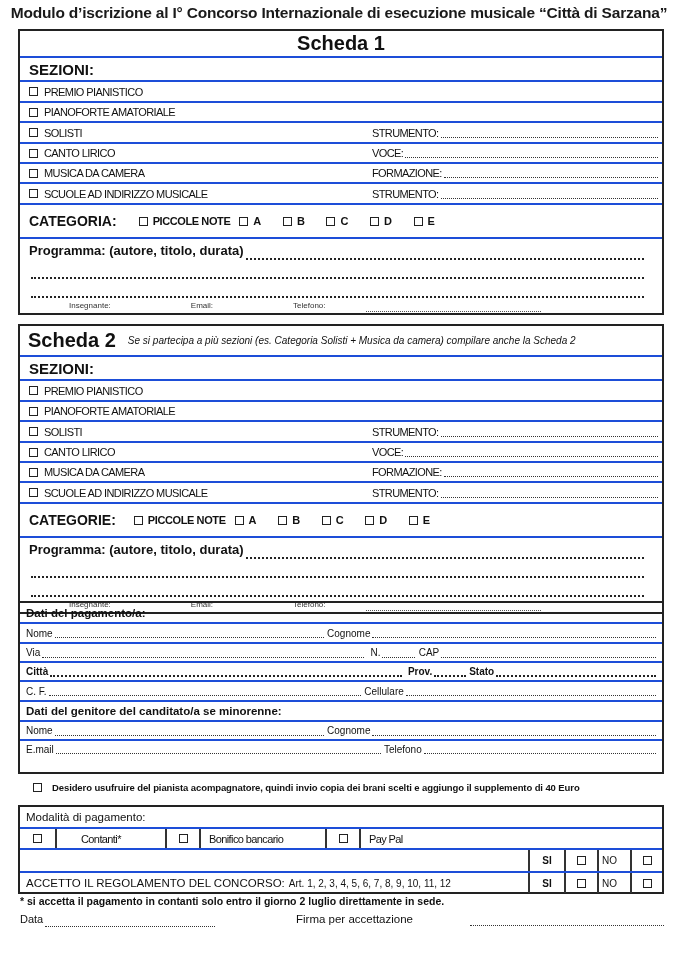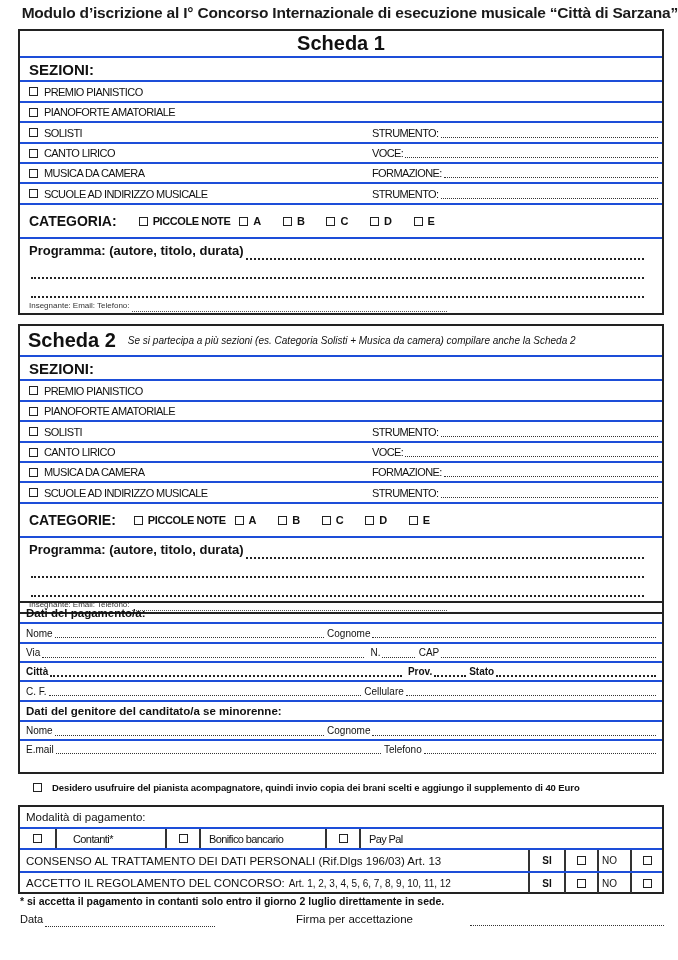--- a/index.html
+++ b/index.html
@@ -1,35 +1,35 @@
 <!DOCTYPE html>
 <html><head>
 <meta charset="utf-8">
 <style>
   * { box-sizing: border-box; margin: 0; padding: 0; }
   html, body { width: 678px; height: 960px; background: #ffffff; overflow: hidden; }
   body { position: relative; font-family: "Liberation Sans", sans-serif; color: #111; }
   .abs { position: absolute; }
-  .title { left: 0; top: 4px; width: 678px; text-align: right; font-size: 15.5px; font-weight: bold; letter-spacing: -0.2px; color: #1a1a1a; }
+  .title { left: 0; top: 4px; width: 678px; text-align: center; font-size: 15.5px; font-weight: bold; letter-spacing: -0.2px; color: #1a1a1a; }
   .box { position: absolute; left: 18px; width: 646px; border: 2px solid #222; }
   .row { position: absolute; left: 0; width: 100%; border-top: 2px solid #1d4ed8; display: flex; align-items: center; }
   .row.first { border-top: none; }
   .cb { display: inline-block; width: 9px; height: 9px; border: 1.5px solid #222; margin-right: 6px; flex: none; }
   .sez-label { font-family: "Liberation Sans Narrow", "Liberation Sans", sans-serif; font-weight: normal; font-size: 11px; letter-spacing: -0.6px; text-transform: uppercase; }
   .h-big { font-weight: bold; font-size: 20px; }
   .h-sez { font-weight: bold; font-size: 15px; padding-left: 9px; }
   .item { padding-left: 9px; }
   .right-field { position: absolute; left: 352px; right: 4px; display: flex; align-items: center; }
   .dots { flex: 1; border-bottom: 1px dotted #333; height: 8px; margin-left: 2px; margin-bottom: -2px; }
   .dots.heavy { border-bottom: 2px dotted #222; }
   .cat { font-weight: bold; font-size: 14px; padding-left: 9px; }
   .cat-opt { display: inline-flex; align-items: center; font-weight: bold; font-size: 11px; letter-spacing: -0.4px; }
   .prog { position: absolute; left: 9px; right: 18px; display: flex; align-items: flex-end; font-weight: bold; font-size: 13px; }
   .teacher { position: absolute; left: 9px; right: 4px; display: flex; align-items: flex-end; font-size: 8px; color: #333; }
-  .teacher span { flex: none; }
+  .teacher span { flex: none; margin-left: 40px; }
   .teacher .dots { border-bottom: 1px dotted #555; height: 6px; }
   .sm { font-size: 10px; padding-left: 6px; display: flex; align-items: center; width: 100%; }
   .sm .lbl { flex: none; }
   .bold { font-weight: bold; }
   .pay-cell { position: absolute; top: 0; height: 100%; border-left: 2px solid #333; display: flex; align-items: center; }
   .pay-cell.nob { border-left: none; }
   .center { justify-content: center; }
 </style>
 </head>
 <body>
@@ -328,42 +328,38 @@
 </div>
 
 <div class="box" style="top:805px; height:89px;">
   <div class="row first" style="top:0; height:20px;">
     <span style="font-size:11.5px; padding-left:6px;">Modalità di pagamento:</span>
   </div>
   <div class="row" style="top:20px; height:21px;">
     <div class="pay-cell nob center" style="left:0; width:35px;">
         <span class="cb" style="margin:0;"></span>
       </div>
-    <div class="pay-cell" style="left:35px; width:110px; padding-left:16px;">
+    <div class="pay-cell" style="left:35px; width:110px; padding-left:24px;">
         <span class="sez-label" style="font-size:11px; text-transform:none;">Contanti*</span>
       </div>
     <div class="pay-cell center" style="left:145px; width:34px;">
         <span class="cb" style="margin:0;"></span>
       </div>
     <div class="pay-cell" style="left:179px; width:126px; padding-left:8px;">
         <span class="sez-label" style="font-size:11px; text-transform:none;">Bonifico bancario</span>
       </div>
     <div class="pay-cell center" style="left:305px; width:34px;">
         <span class="cb" style="margin:0;"></span>
       </div>
     <div class="pay-cell" style="left:339px; width:303px; padding-left:8px;">
         <span class="sez-label" style="font-size:11px; text-transform:none;">Pay Pal</span>
       </div>
   </div>
   <div id="consent-rows">
       <div class="row" style="top: 41px; height: 23px;">
-        <div class="pay-cell nob" style="left:0; width:508px; padding-left:6px; font-size:11.5px;">
-          <span>CONSENSO AL TRATTAMENTO DEI DATI PERSONALI (Rif.Dlgs 196/03) Art. 13</span>
-          <span style="font-size:10px; margin-left:4px;"></span>
-        </div>
         <div class="pay-cell center" style="left:508px; width:36px; font-size:10px; font-weight:bold;">
           <span>SI</span>
         </div>
         <div class="pay-cell center" style="left:544px; width:33px;">
           <span class="cb" style="margin:0;"></span>
         </div>
         <div class="pay-cell" style="left:577px; width:33px; padding-left:3px; font-size:10px;">
           <span>NO</span>
         </div>
         <div class="pay-cell center" style="left:610px; width:32px;">

